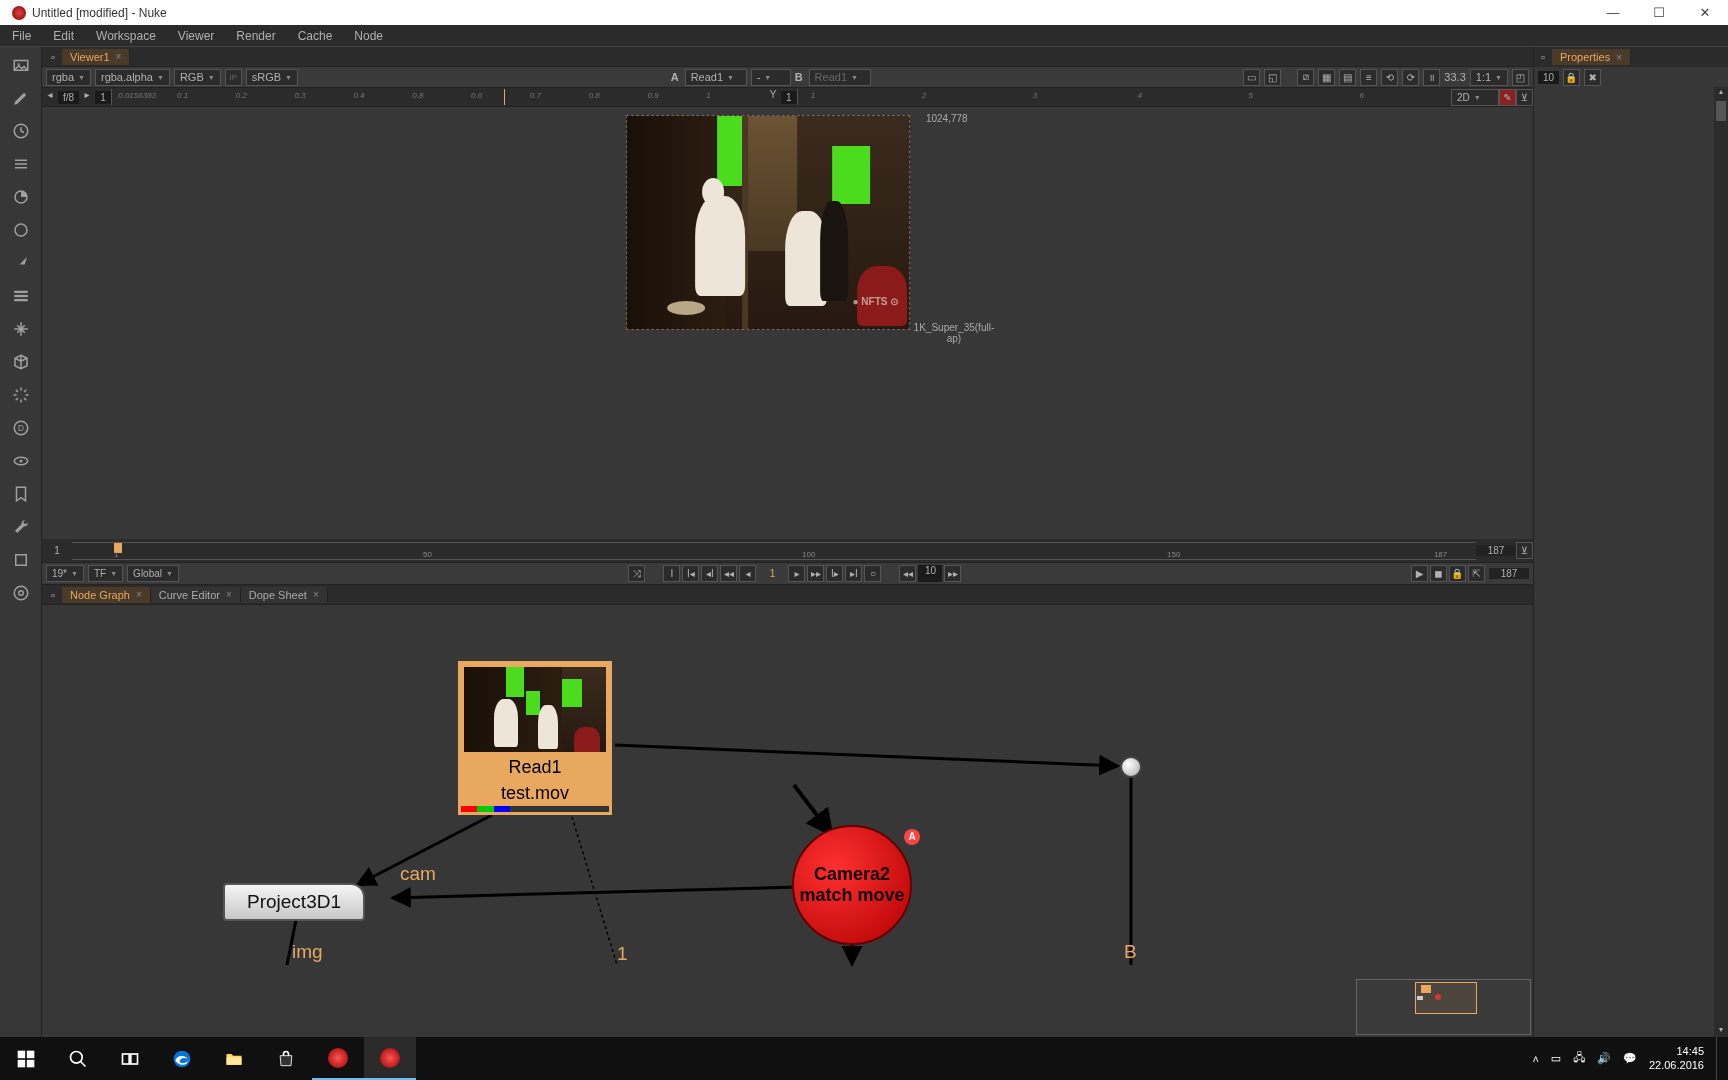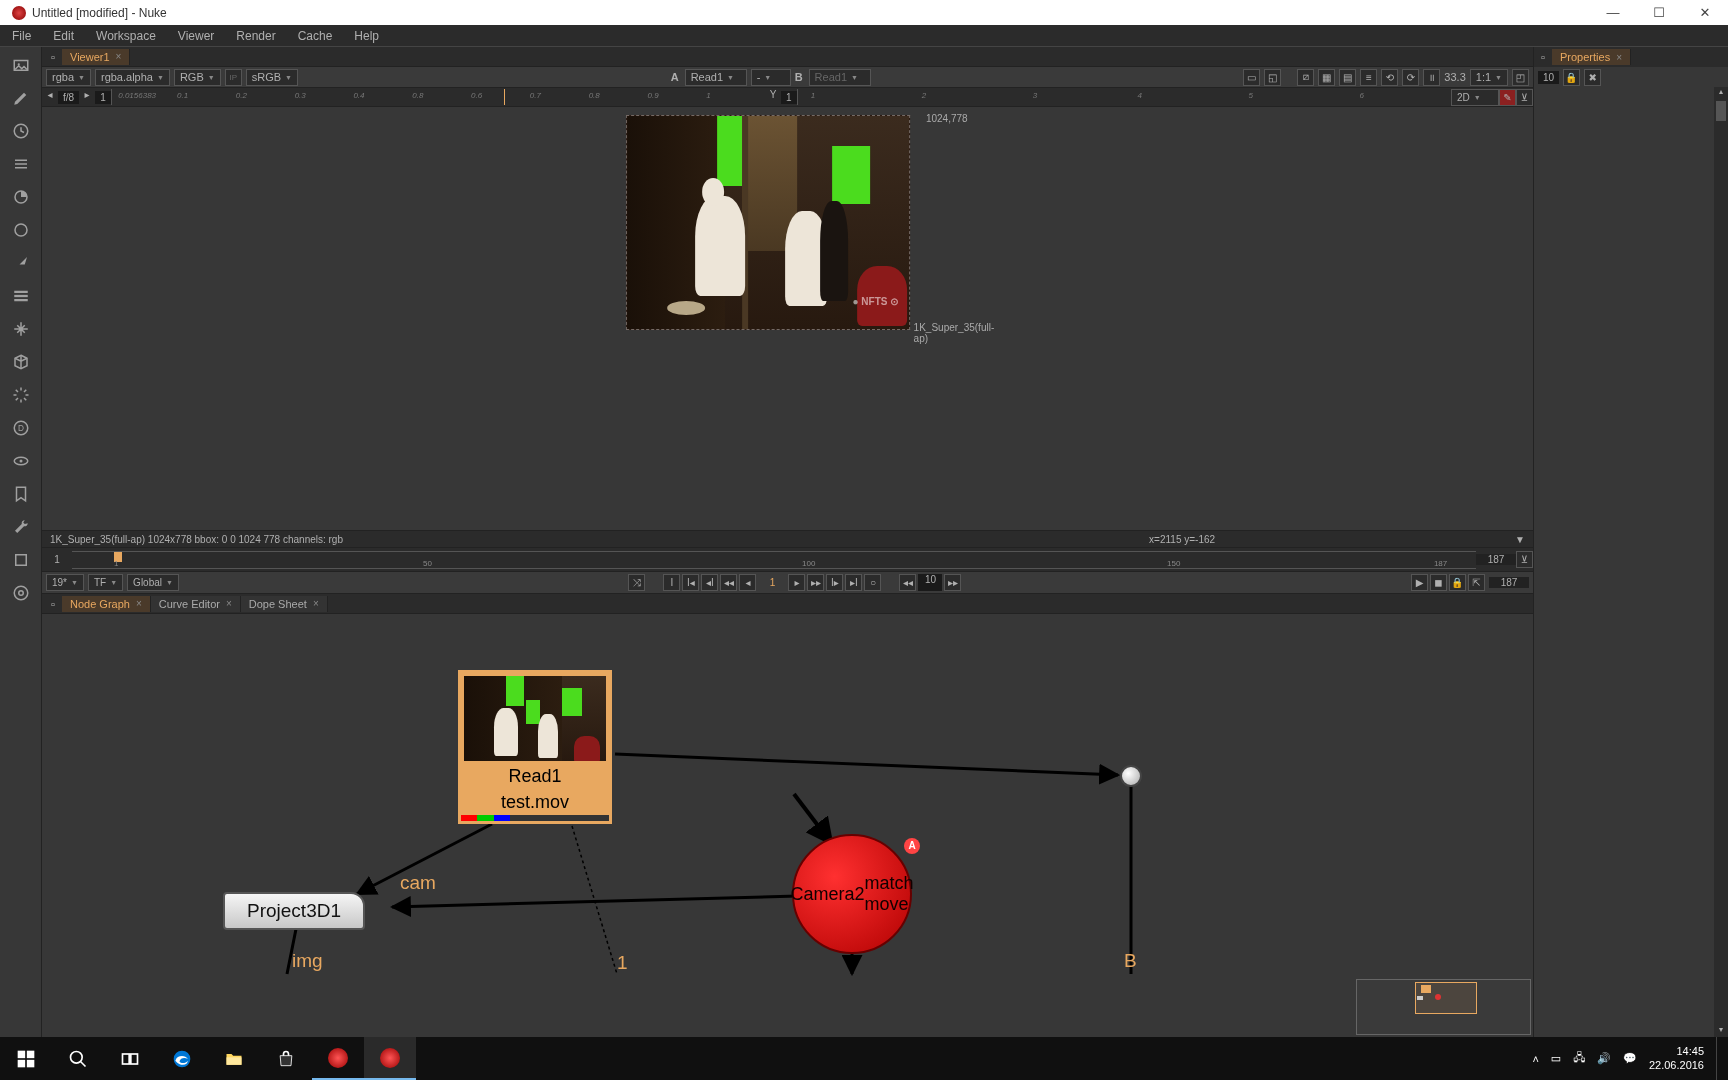--- a/index.html
+++ b/index.html
@@ -44,21 +44,21 @@
 .ruler-row { height: 19px; background: #2b2b2b; display: flex; align-items: center; font-size: 10px; border-bottom: 1px solid #222; }
 .ruler-row .btnsm { width: 16px; height: 16px; text-align: center; }
 .ruler-row .valbox { background: #1a1a1a; padding: 1px 5px; }
 .ruler-row .ruler { flex: 1; height: 16px; position: relative; background: #2b2b2b; border-left: 1px solid #555; }
 .ruler .tick { position: absolute; top: 2px; font-size: 8px; color: #777; font-style: italic; }
 
 
 .viewport { flex: 1; background: #373737; position: relative; overflow: hidden; }
 .canvas { position: absolute; left: 50%; top: 8px; transform: translateX(-57%); }
 .canvas-img { width: 284px; height: 215px; border: 1px dashed rgba(255,255,255,.35); position: relative; overflow: hidden; background: #2a1a12; }
-.canvas-label { position: absolute; font-size: 10px; color: #aaa; }
+.canvas-label { position: absolute; font-size: 10px; color: #aaa; text-align: center; }
 
 
 .painting { position: absolute; inset: 0; background: linear-gradient(#3b2b1e,#27190f); }
 .stairs { position: absolute; left: 0; top: 0; width: 98px; height: 100%; background: linear-gradient(90deg,#1a1008,#2c1d10); }
 .greenscreen { position: absolute; background: #4bdc1e; }
 .door { position: absolute; left: 115px; top: 0; width: 55px; height: 135px; background: linear-gradient(#6b5333,#4a3822); }
 .figure { position: absolute; border-radius: 40% 40% 10% 10%; }
 .watermark { position: absolute; right: 10px; bottom: 22px; font-size: 10px; font-weight: bold; color: rgba(255,255,255,.55); }
 
 
@@ -79,21 +79,21 @@
 .playbar .group { display: flex; gap: 2px; }
 
 
 .nodegraph { flex: 1; background: #373737; position: relative; overflow: hidden; }
 .node-read { position: absolute; left: 416px; top: 56px; width: 154px; border: 3px solid #e8a860; background: #e8a860; }
 .node-read .thumb { height: 85px; margin: 3px; position: relative; overflow: hidden; background: #2a1a12; }
 .node-read .nlabel { text-align: center; font-size: 18px; color: #000; padding: 2px; line-height: 1.2; }
 .node-read .chans { height: 6px; display: flex; }
 .node-read .chans span { flex: 1; }
 .node-proj { position: absolute; left: 181px; top: 278px; padding: 6px 22px; background: linear-gradient(#f5f5f5,#c8c8c8); border: 2px solid #555; border-radius: 4px 14px 4px 4px; font-size: 19px; color: #111; }
-.node-cam { position: absolute; left: 750px; top: 220px; width: 120px; height: 120px; border-radius: 50%; background: radial-gradient(circle at 35% 35%, #ff3030, #b00000); border: 2px solid #600; display: flex; flex-direction: row; align-items: center; justify-content: center; font-size: 18px; color: #100; }
+.node-cam { position: absolute; left: 750px; top: 220px; width: 120px; height: 120px; border-radius: 50%; background: radial-gradient(circle at 35% 35%, #ff3030, #b00000); border: 2px solid #600; display: flex; flex-direction: column; align-items: center; justify-content: center; font-size: 18px; color: #100; font-weight: bold; }
 .node-dot { position: absolute; left: 1078px; top: 151px; width: 22px; height: 22px; border-radius: 50%; background: radial-gradient(circle at 35% 35%,#fff,#aaa); border: 2px solid #444; }
 .edge-label { position: absolute; font-size: 19px; color: #e8a860; }
 svg.edges { position: absolute; inset: 0; width: 100%; height: 100%; pointer-events: none; }
 .badge-a { position: absolute; width: 16px; height: 16px; border-radius: 50%; background: #f44; color: #fff; font-size: 10px; font-weight: bold; text-align: center; line-height: 16px; }
 .minimap { position: absolute; right: 2px; bottom: 2px; width: 175px; height: 56px; border: 1px solid #666; background: rgba(60,60,60,.7); }
 
 
 .right-tabstrip { height: 20px; background: #2b2b2b; display: flex; align-items: center; }
 .right-ctrl { height: 20px; background: #373737; display: flex; align-items: center; gap: 4px; padding: 0 4px; font-size: 10px; }
 .scrollbar-v { position: absolute; right: 0; top: 40px; bottom: 0; width: 14px; background: #2b2b2b; }
@@ -118,21 +118,21 @@
   <div class="win-btn">✕</div>
 </div>
 
 <div class="menubar">
   <span>File</span>
   <span>Edit</span>
   <span>Workspace</span>
   <span>Viewer</span>
   <span>Render</span>
   <span>Cache</span>
-  <span>Help</span>
+  <span>Node</span>
 </div>
 
 <div class="left-toolbar">
   <div class="tool">
       <svg viewBox="0 0 24 24">
         <rect x="3" y="6" width="18" height="13" stroke="#a0a0a0" fill="none" stroke-width="2"></rect>
         <circle cx="9" cy="11" r="1.5"></circle>
         <path d="M4 18l5-5 4 4 3-3 4 4" stroke="#a0a0a0" fill="none" stroke-width="2"></path>
       </svg>
     </div>
@@ -346,26 +346,20 @@
           <div class="figure" style="left:158px;top:95px;width:42px;height:95px;background:#ede5d8"></div>
           <div class="figure" style="left:193px;top:85px;width:28px;height:100px;background:#1a1410"></div>
           <div class="figure" style="left:230px;top:150px;width:50px;height:60px;background:#8b1a1a"></div>
           <div style="position:absolute;left:40px;bottom:14px;width:38px;height:14px;background:#b8a888;border-radius:50%"></div>
           <div class="watermark">● <span>NFTS</span> ⊙</div>
         </div>
         <div class="canvas-label" style="left:288px;top:207px">1K_Super_35(full-ap)</div>
       </div>
     </div>
 
-    <div class="statusbar">
-      <span>1K_Super_35(full-ap) 1024x778  bbox: 0 0 1024 778 channels: rgb</span>
-      <div class="sep-flex"></div>
-      <span>x=2115 y=-162</span>
-      <span class="caret" style="margin-left:300px">▼</span>
-    </div>
 
     <div class="timeline">
       <div class="numbox">1</div>
       <div class="track">
         <div class="marker" style="left:3%"></div>
         <span class="tlabel" style="left:3%">1</span>
         <span class="tlabel" style="left:25%">50</span>
         <span class="tlabel" style="left:52%">100</span>
         <span class="tlabel" style="left:78%">150</span>
         <span class="tlabel" style="left:97%">187</span>

